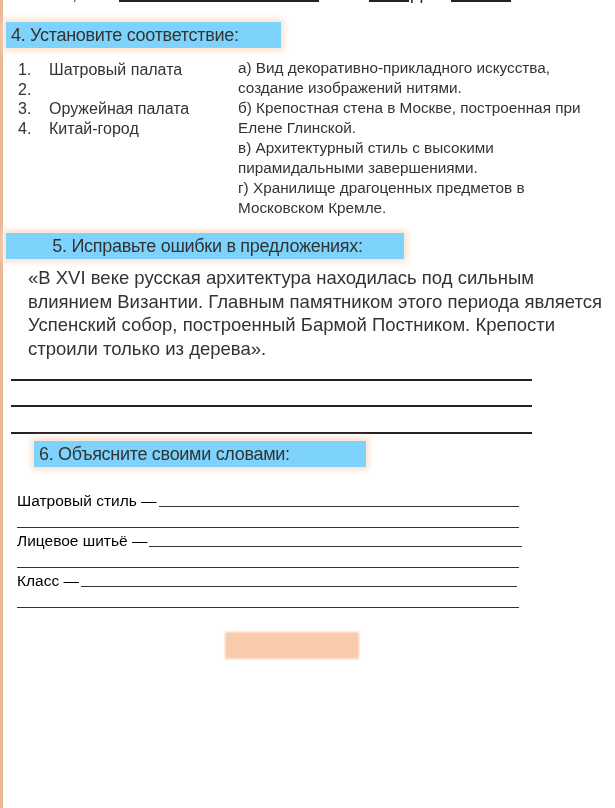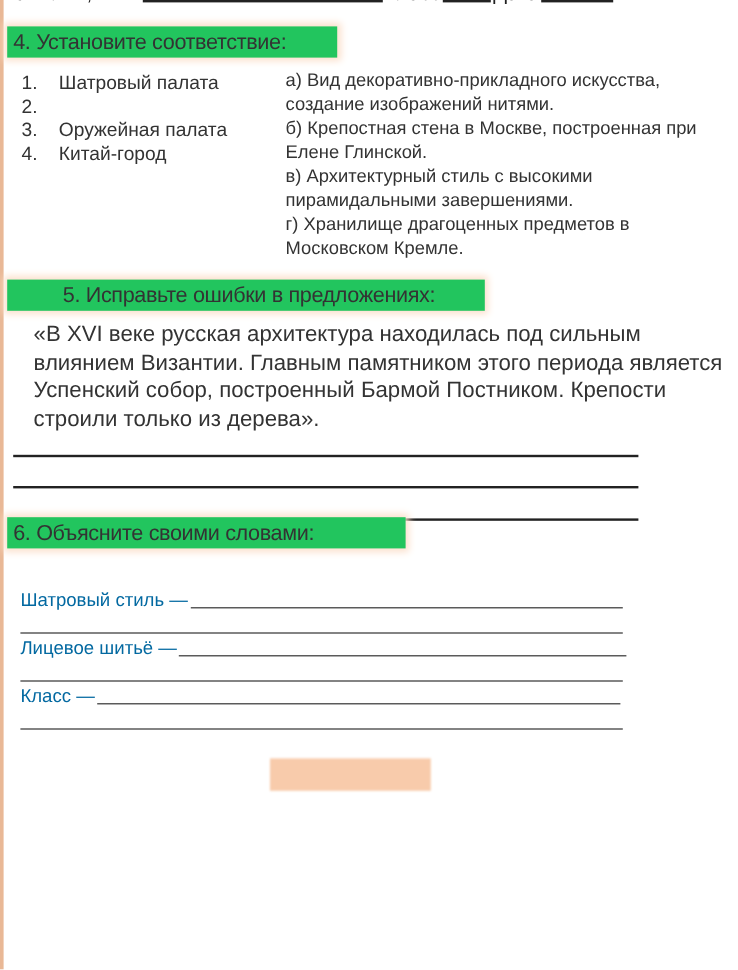--- a/index.html
+++ b/index.html
@@ -7,35 +7,35 @@
     width:615px; height:808px; overflow:hidden; background:#ffffff;
     position:relative; font-family:"Liberation Sans", sans-serif; color:#2b2b2b;
   }
   .left-border { position:absolute; left:0; top:0; width:3px; height:808px; background:#e9b896; }
   .topline {
     position:absolute; left:0; top:-11px; height:16px; white-space:nowrap;
     font-size:17px; color:#222; display:flex; align-items:flex-end;
   }
   .topline .ul { display:inline-block; border-bottom:2px solid #222; height:0; margin:0 2px 3px 2px; }
   .heading {
-    position:absolute; left:6px; height:26px; background:#22c55e;
+    position:absolute; left:6px; height:26px; background:#7dd3fc;
     box-shadow:0 0 6px 3px #fbe0cc;
     font-size:18px; font-weight:normal; color:#333; line-height:26px; padding-left:5px;
     letter-spacing:-0.3px;
   }
   .h4 { top:22px; width:270px; }
   .h5 { top:233px; width:393px;text-align:center; }
-  .h6 { top:431px; width:327px; }
+  .h6 { top:441px; width:327px;margin-left:28px; }
   .numlist { position:absolute; left:18px; top:60px; font-size:16px; line-height:19.5px; color:#333; }
   .numlist .row { display:flex; }
   .numlist .num { width:31px; }
   .deflist { position:absolute; left:238px; top:58px; width:390px; font-size:15.3px; line-height:20px; color:#333; white-space:nowrap; }
   .para { position:absolute; left:17px; top:266px; width:590px; font-size:18.5px; line-height:23.5px; color:#333;margin-left:11px; }
   .answer-line { position:absolute; left:11px; width:521px; height:0; border-top:2px solid #222; }
-  .explain-row { position:absolute; left:17px; font-size:15.5px; color:#0369a1; display:flex; align-items:flex-end; white-space:nowrap; }
+  .explain-row { position:absolute; left:17px; font-size:15.5px; color:#000000; display:flex; align-items:flex-end; white-space:nowrap; }
   .explain-row .fill { border-bottom:1.5px solid #333; margin-bottom:3px; margin-left:2px; }
   .cont-line { position:absolute; left:17px; width:502px; border-top:1.5px solid #333; }
   .blur-btn { position:absolute; left:225px; top:632px; width:134px; height:27px; background:#f8cbab; filter:blur(1px); }
 </style>
 </head>
 <body>
 
 <div class="left-border"></div>
 
 <div class="topline">

